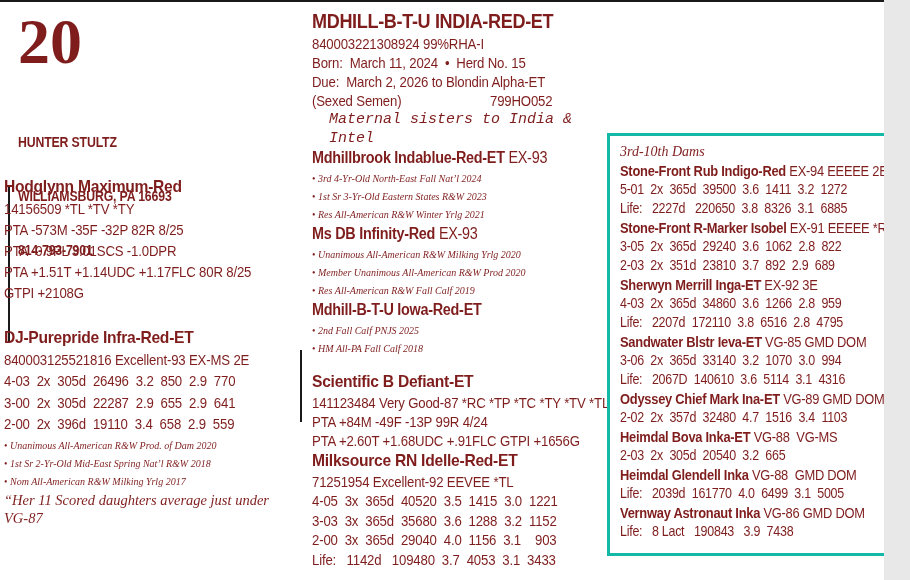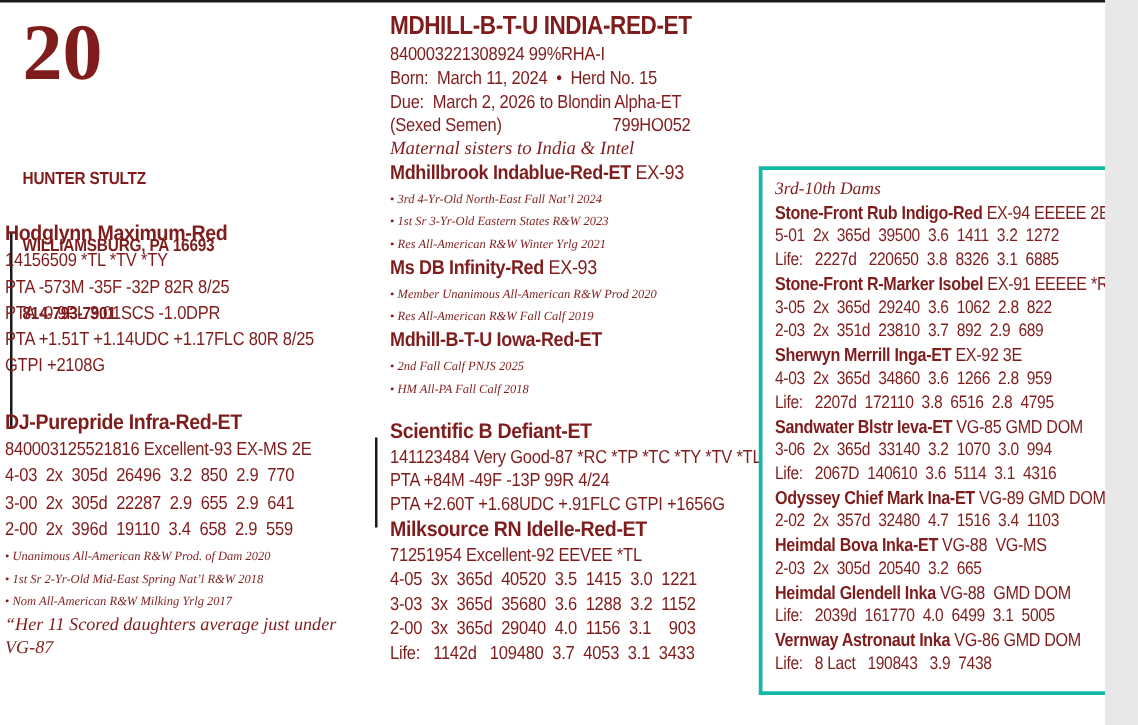--- a/index.html
+++ b/index.html
@@ -4,21 +4,21 @@
 <style>
   html,body{margin:0;padding:0;background:#e8e8e8;}
   #page{
     position:relative;width:884px;height:580px;background:#ffffff;
     overflow:hidden;color:#7f1d1d;font-family:"Liberation Sans",sans-serif;
   }
   .toprule{position:absolute;left:0;top:0;width:910px;height:2px;background:#1a1a1a;}
   
   .cond{letter-spacing:-0.2px;transform:scaleX(0.88);transform-origin:0 50%;white-space:pre;}
   .b{font-weight:bold;}
-  .ser{font-family:Liberation Serif, serif;font-style:italic;}
+  .ser{font-family:Liberation Mono, monospace;font-style:italic;margin-left:17px;}
   
   .lot{position:absolute;left:18px;top:10px;font-family:"Liberation Serif",serif;
        font-weight:bold;font-size:64px;line-height:1;}
   .consignor{position:absolute;left:18px;top:97px;font-size:14px;font-weight:bold;line-height:18px;}
   
   .bracket{position:absolute;width:2px;background:#1a1a1a;}
   
   .leftcol{position:absolute;left:4px;width:292px;}
   .headline{font-size:17px;font-weight:bold;line-height:22px;letter-spacing:-0.3px;
             transform:scaleX(0.92);transform-origin:0 50%;white-space:pre;}
@@ -105,20 +105,21 @@
 
     <div class="damhead"><span class="b">Mdhillbrook Indablue-Red-ET</span><span class="score"> </span><span class="score">EX-93</span></div>
     <ul class="bullets">
       <li>3rd 4-Yr-Old North-East Fall Nat’l 2024</li>
       <li>1st Sr 3-Yr-Old Eastern States R&amp;W 2023</li>
       <li>Res All-American R&amp;W Winter Yrlg 2021</li>
     </ul>
 
     <div class="damhead"><span class="b">Ms DB Infinity-Red</span><span class="score"> </span><span class="score">EX-93</span></div>
     <ul class="bullets">
+      <li>Unanimous All-American R&amp;W Milking Yrlg 2020</li>
       <li>Member Unanimous All-American R&amp;W Prod 2020</li>
       <li>Res All-American R&amp;W Fall Calf 2019</li>
     </ul>
 
     <div class="damhead"><span class="b">Mdhill-B-T-U Iowa-Red-ET</span></div>
     <ul class="bullets">
       <li>2nd Fall Calf PNJS 2025</li>
       <li>HM All-PA Fall Calf 2018</li>
     </ul>
 

